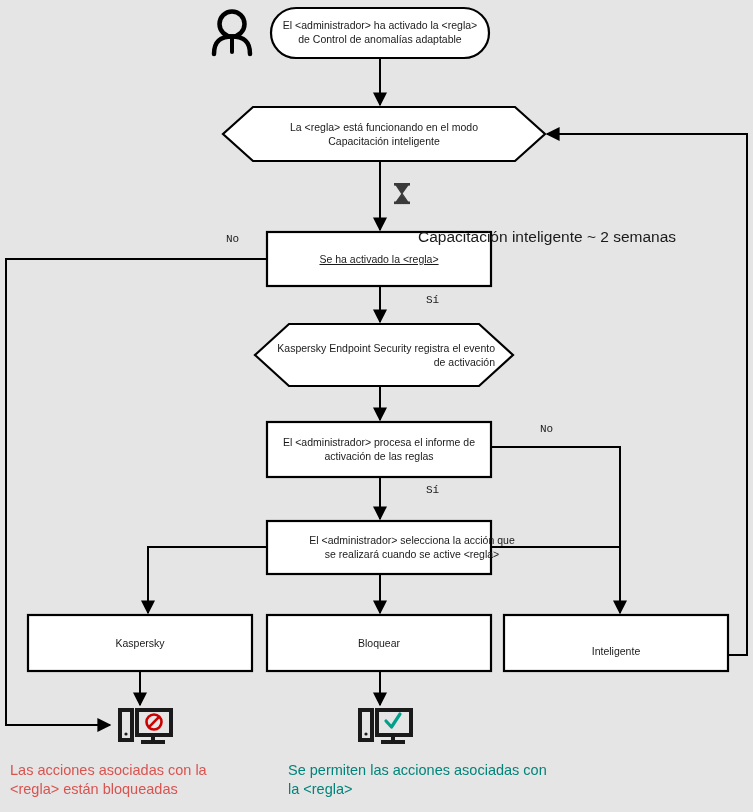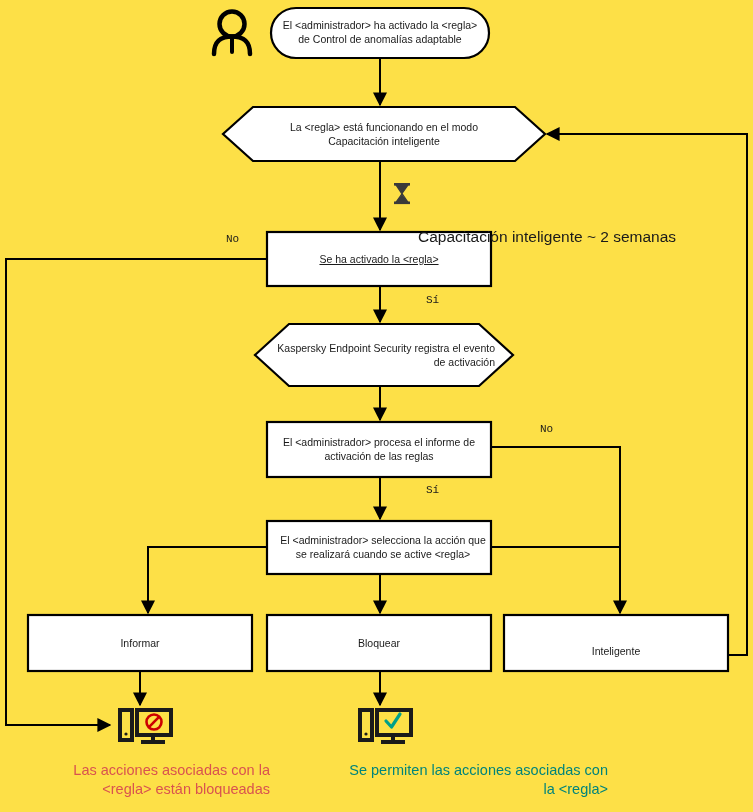--- a/index.html
+++ b/index.html
@@ -7,21 +7,21 @@
     padding: 0;
     background: #ffffff;
   }
   body {
     font-family: "Liberation Sans", sans-serif;
   }
   #canvas {
     position: relative;
     width: 753px;
     height: 812px;
-    background: #fde047;
+    background: #e5e5e5;
     overflow: hidden;
   }
   #flow-svg {
     position: absolute;
     left: 0;
     top: 0;
     width: 753px;
     height: 812px;
   }
   .node-label {
@@ -45,21 +45,21 @@
   .note-label {
     position: absolute;
     font-family: "Liberation Sans", sans-serif;
     font-size: 15.5px;
     color: #1a1a1a;
     line-height: 18px;
     white-space: nowrap;
   }
   .caption {
     position: absolute;
-    text-align: right;
+    text-align: left;
     font-family: "Liberation Sans", sans-serif;
     font-size: 14.5px;
     line-height: 19px;
     white-space: pre-line;
   }
   .caption.blocked { color: #d9534f; }
   .caption.allowed { color: #00847a; }
 </style>
 </head>
 <body>
@@ -159,24 +159,24 @@
 Capacitación inteligente</div>
 
   <div class="node-label" style="left:272px; top:252px; width:214px;text-decoration:underline;">Se ha activado la &lt;regla&gt;</div>
 
   <div class="node-label" style="left:263px; top:341px; width:232px;text-align:right;">Kaspersky Endpoint Security registra el evento
 de activación</div>
 
   <div class="node-label" style="left:272px; top:435px; width:214px;">El &lt;administrador&gt; procesa el informe de
 activación de las reglas</div>
 
-  <div class="node-label" style="left:274px; top:533px; width:218px;">El &lt;administrador&gt; selecciona la acción que
+  <div class="node-label" style="left:268px; top:533px; width:218px;padding-left:35px;">El &lt;administrador&gt; selecciona la acción que
 se realizará cuando se active &lt;regla&gt;</div>
 
-  <div class="node-label" style="left:33px; top:636px; width:214px;">Informar</div>
+  <div class="node-label" style="left:33px; top:636px; width:214px;">Kaspersky</div>
 
   <div class="node-label" style="left:272px; top:636px; width:214px;">Bloquear</div>
 
   <div class="node-label" style="left:509px; top:644px; width:214px;">Inteligente</div>
 
   <div class="edge-label" style="left:205px; top:231px;">No</div>
 
   <div class="edge-label" style="left:405px; top:292px;">Sí</div>
 
   <div class="edge-label" style="left:519px; top:421px;">No</div>

